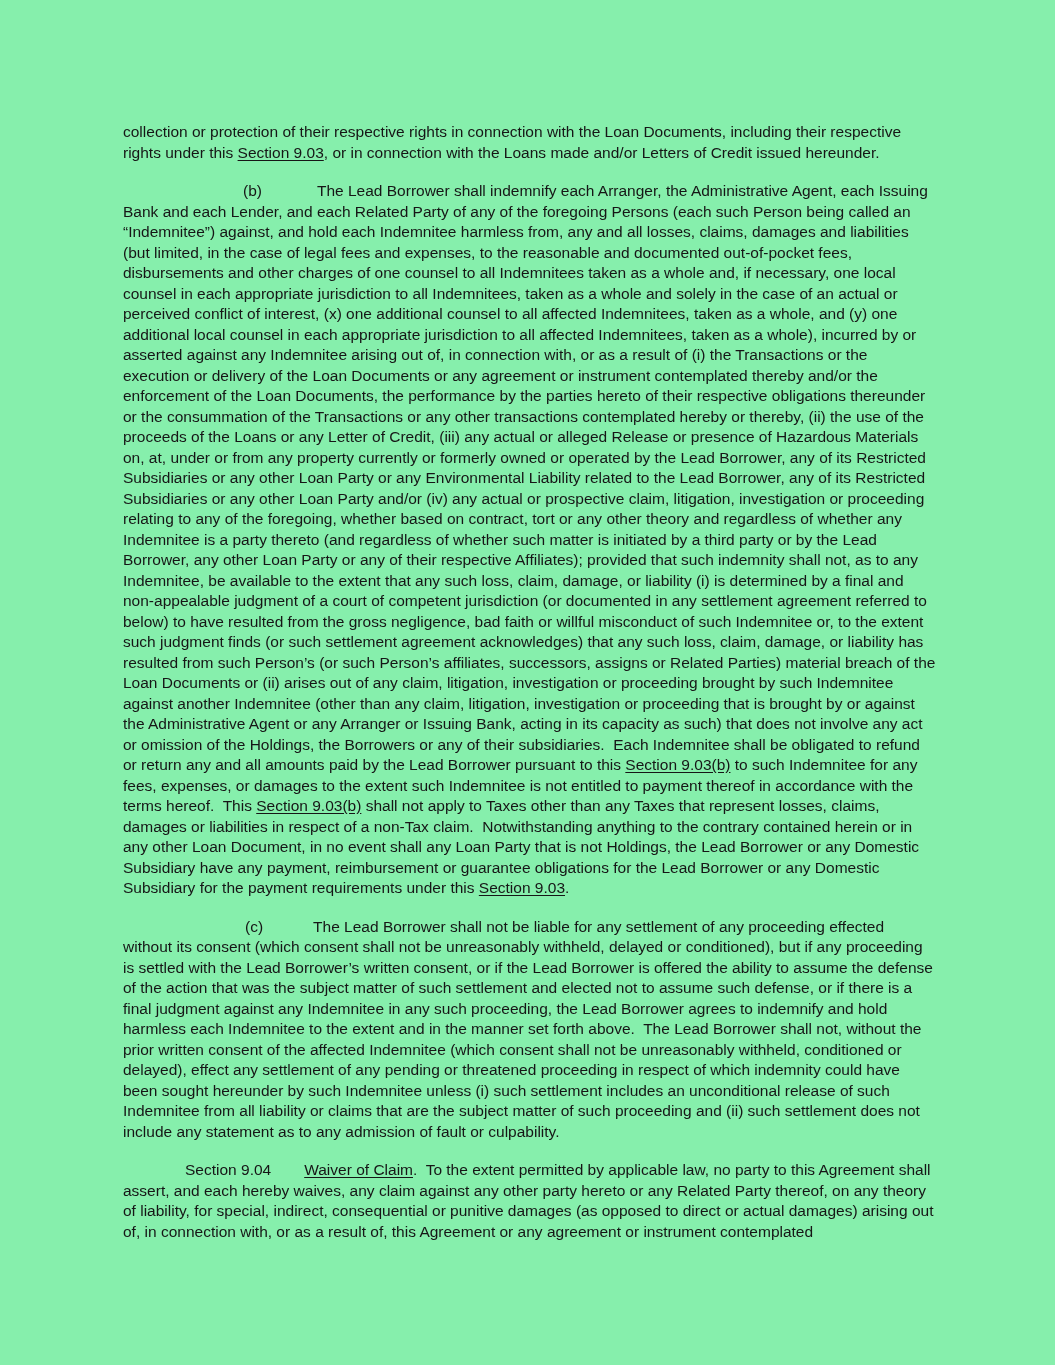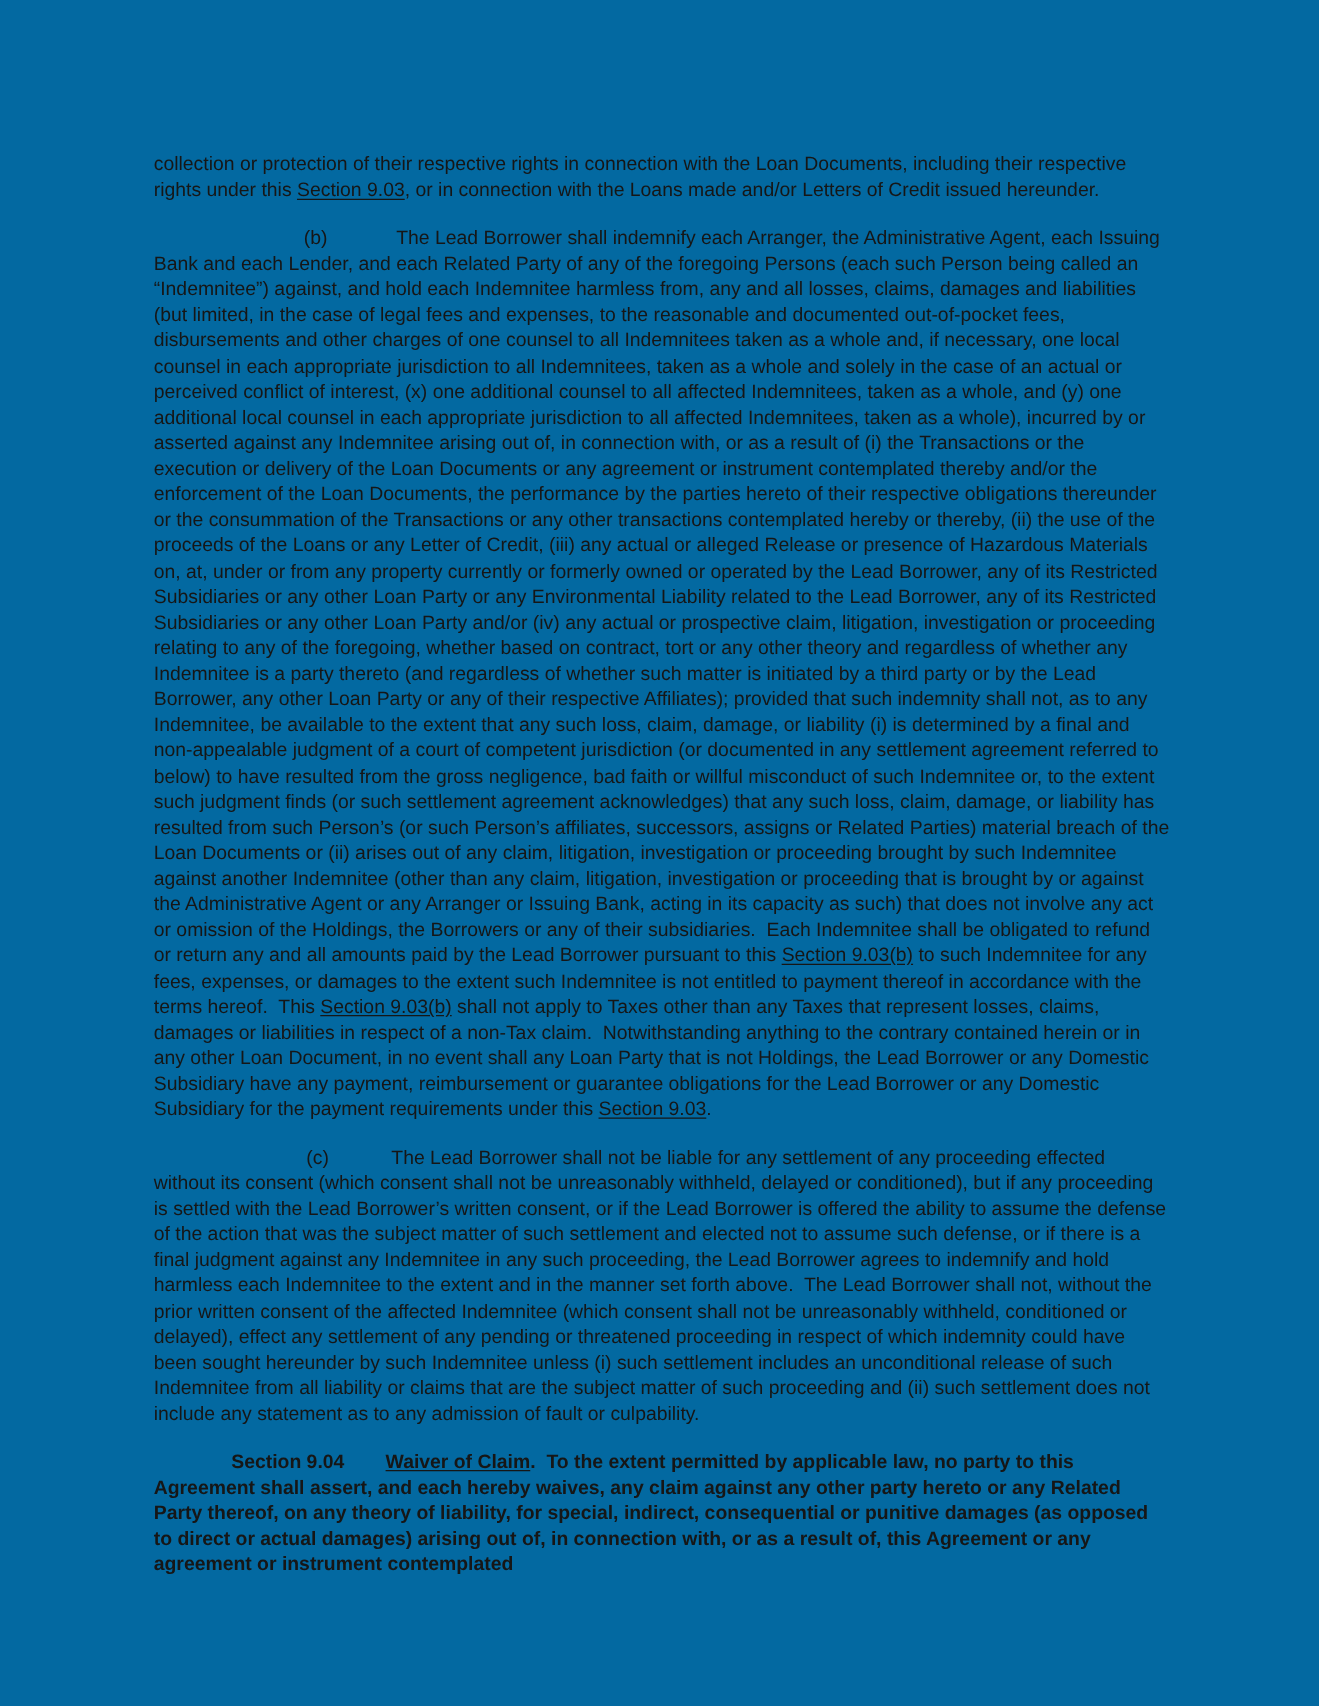--- a/index.html
+++ b/index.html
@@ -4,41 +4,40 @@
 <style>
   html, body {
     margin: 0;
     padding: 0;
     background: #ffffff;
   }
   .page {
     position: relative;
     width: 1055px;
     height: 1365px;
-    background: #0369a1;
+    background: #86efac;
     overflow: hidden;
   }
   .content {
     position: absolute;
     left: 123px;
     top: 122px;
     width: 813px;
     font-family: "Liberation Sans", "DejaVu Sans", sans-serif;
     font-size: 15.5px;
     line-height: 20.5px;
     color: #161616;
     text-align: left;
   }
   .para {
     margin: 0 0 18px 0;
     white-space: pre-wrap;
   }
   .para:last-child {
     margin-bottom: 0;
-    font-weight: bold;
   }
   .tab {
     display: inline-block;
     height: 1px;
   }
   .u {
     text-decoration: underline;
     text-underline-offset: 2px;
   }
 </style>

